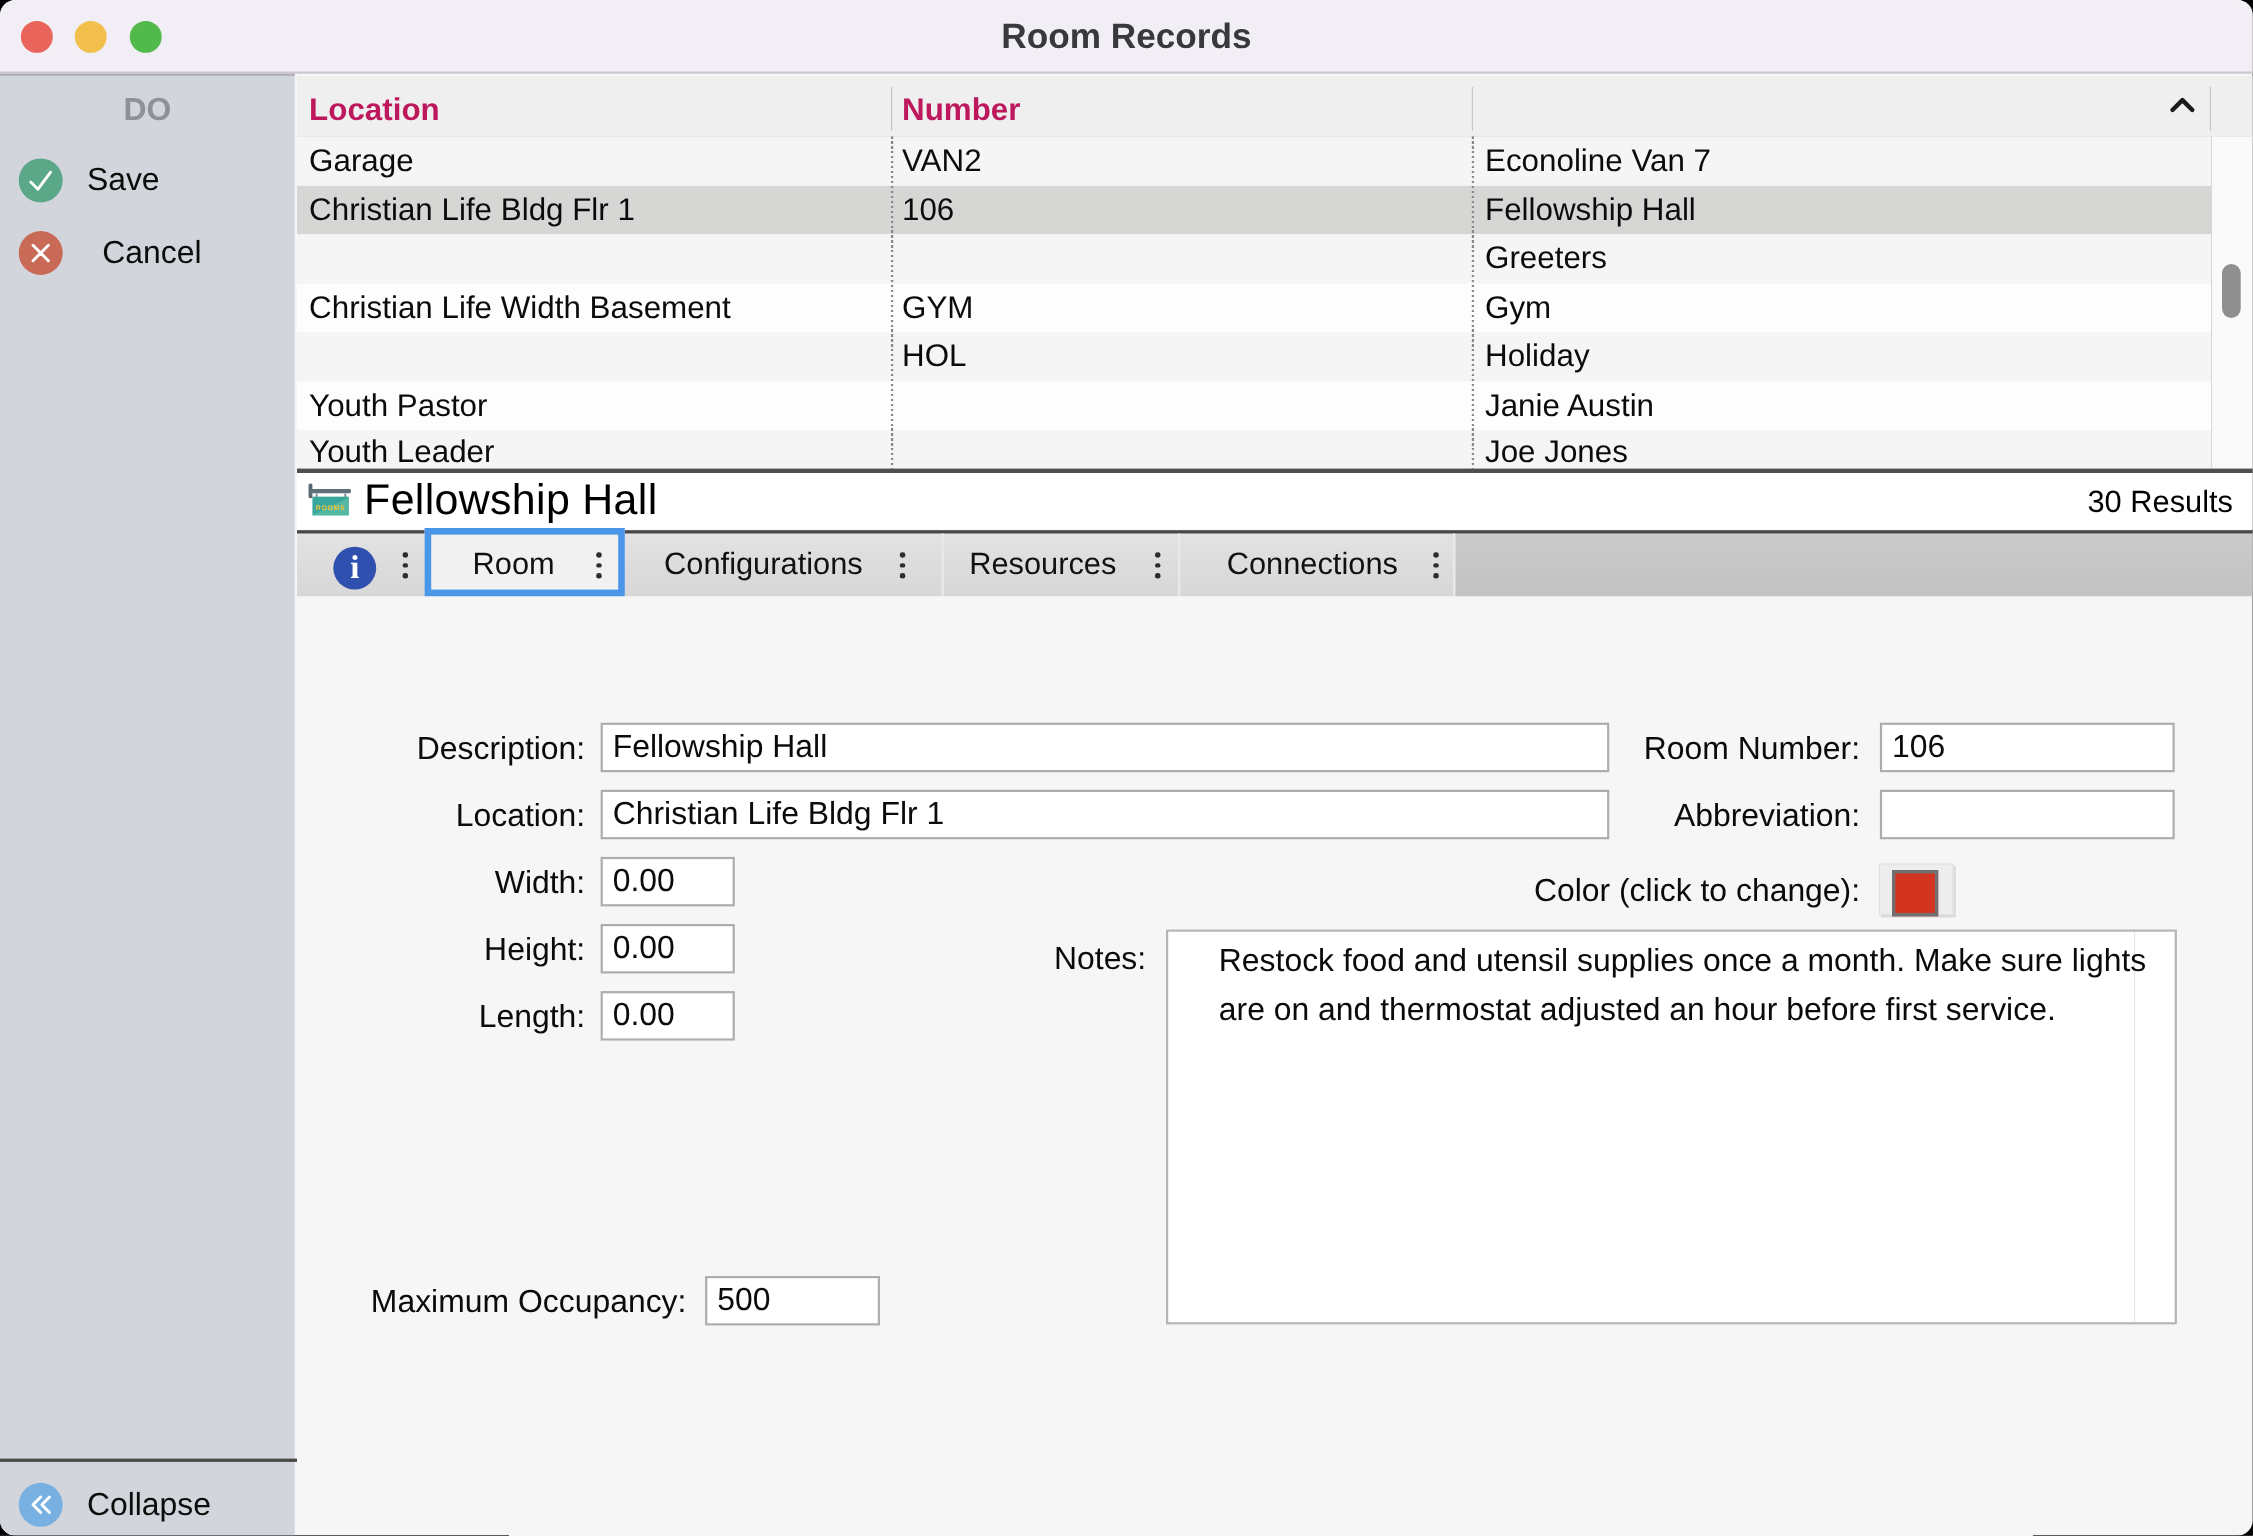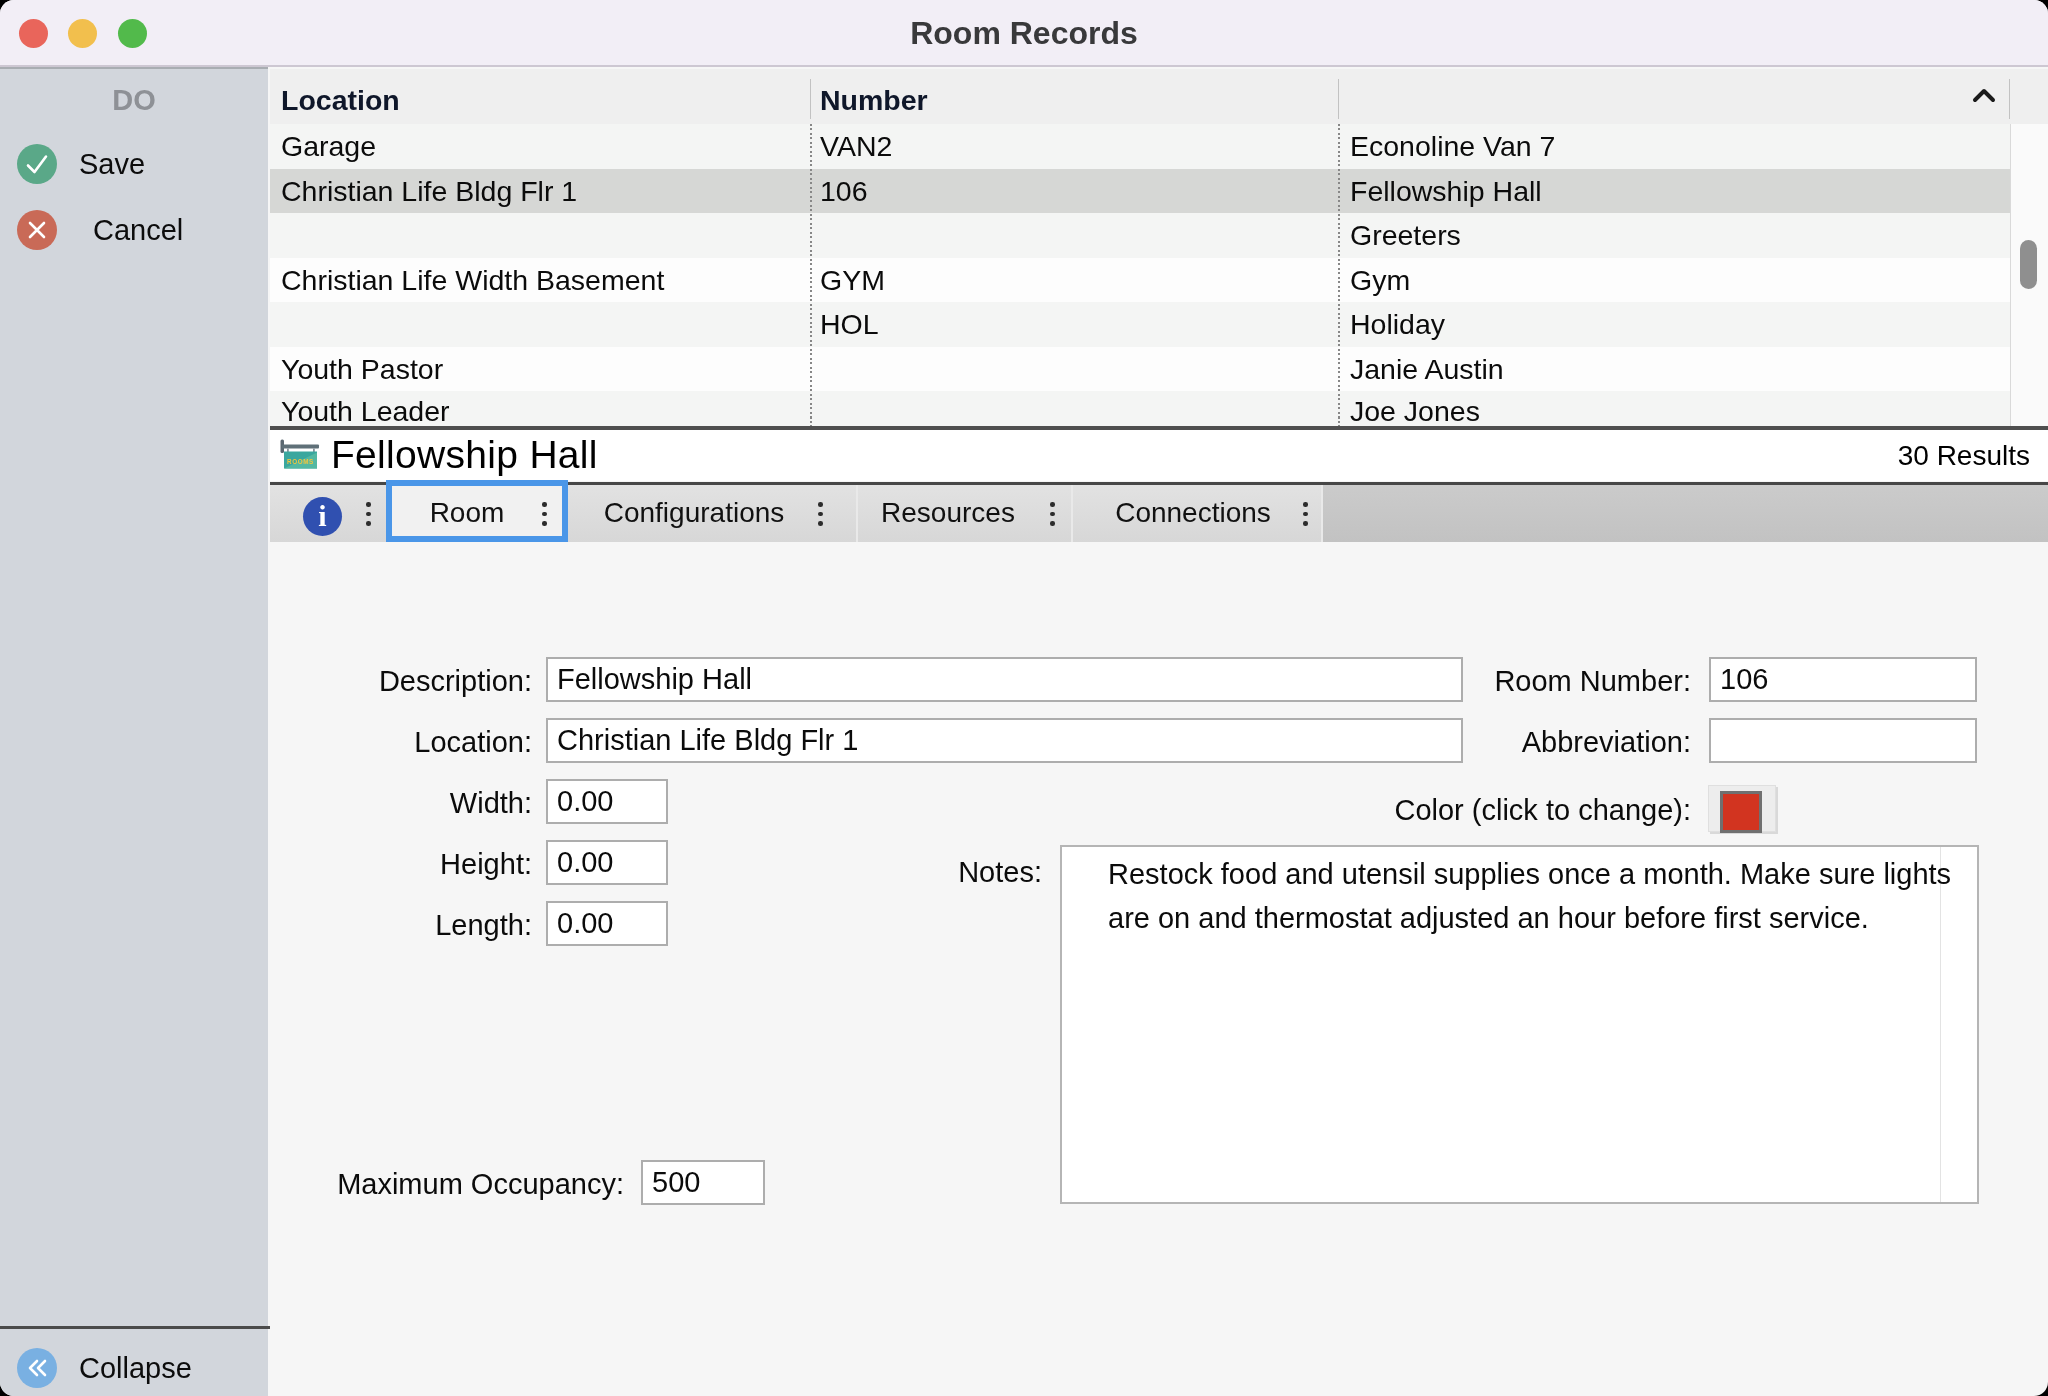--- a/index.html
+++ b/index.html
@@ -11,21 +11,21 @@
   #titlebar{left:0;top:0;width:2048px;height:67px;background:#f2eef6;border-bottom:2px solid #cdc7d2;}
   .light{position:absolute;top:19px;width:29px;height:29px;border-radius:50%;}
   #title{left:0;top:0;width:2048px;height:66px;text-align:center;line-height:66px;
          font-size:32px;font-weight:bold;color:#39393b;}
   
   #sidebar{left:0;top:69px;width:268px;height:1327px;background:#d2d6dc;}
   .sbtxt{position:absolute;font-size:29px;color:#0c0c0c;}
   .sbcirc{position:absolute;left:17px;width:40px;height:40px;border-radius:50%;}
   
   #thead{left:270px;top:69px;width:1778px;height:56px;background:#efefef;border-bottom:1px solid #bdbdbd;}
-  .hlabel{position:absolute;top:69px;height:55px;line-height:62px;font-weight:bold;font-size:28.5px;color:#0f172a;}
+  .hlabel{position:absolute;top:69px;height:55px;line-height:62px;font-weight:bold;font-size:28.5px;color:#be185d;}
   .hsep{position:absolute;top:79px;height:40px;width:1px;background:#c2c2c2;}
   .row{position:absolute;left:270px;width:1740px;height:44px;line-height:44px;font-size:30px;color:#0b0b0b;}
   .dotv{position:absolute;width:2px;background-image:repeating-linear-gradient(to bottom,#878787 0 2px,transparent 2px 4.5px);}
   .cell{position:absolute;top:0;height:44px;line-height:44px;white-space:nowrap;font-size:28.5px;color:#0b0b0b;}
   #tbot{left:270px;top:426px;width:1778px;height:4px;background:#4f4f4f;}
   
   #status{left:270px;top:430px;width:1778px;height:51px;background:#fff;}
   
   #tabline{left:270px;top:482px;width:1778px;height:3px;background:#474747;}
   #tabbar{left:270px;top:485px;width:1053px;height:57px;background:linear-gradient(#e2e2e2,#d7d7d7);}
@@ -172,21 +172,21 @@
   <div class="input" style="left:546px;top:657px;width:917px;height:45px;">Fellowship Hall</div>
   <div class="flabel" style="left:300px;width:232px;top:718px;height:45px;line-height:45px;">Location:</div>
   <div class="input" style="left:546px;top:718px;width:917px;height:45px;">Christian Life Bldg Flr 1</div>
   <div class="flabel" style="left:300px;width:232px;top:779px;height:45px;line-height:45px;">Width:</div>
   <div class="input" style="left:546px;top:779px;width:122px;height:45px;">0.00</div>
   <div class="flabel" style="left:300px;width:232px;top:840px;height:45px;line-height:45px;">Height:</div>
   <div class="input" style="left:546px;top:840px;width:122px;height:45px;">0.00</div>
   <div class="flabel" style="left:300px;width:232px;top:901px;height:45px;line-height:45px;">Length:</div>
   <div class="input" style="left:546px;top:901px;width:122px;height:45px;">0.00</div>
   <div class="flabel" style="left:300px;width:324px;top:1160px;height:45px;line-height:45px;">Maximum Occupancy:</div>
-  <div class="input" style="left:641px;top:1160px;width:124px;height:45px;">500</div>
+  <div class="input" style="left:641px;top:1160px;width:159px;height:45px;">500</div>
 
   <div class="flabel" style="left:1400px;width:291px;top:657px;height:45px;line-height:45px;">Room Number:</div>
   <div class="input" style="left:1709px;top:657px;width:268px;height:45px;">106</div>
   <div class="flabel" style="left:1400px;width:291px;top:718px;height:45px;line-height:45px;">Abbreviation:</div>
   <div class="input" style="left:1709px;top:718px;width:268px;height:45px;"></div>
   <div class="flabel" style="left:1300px;width:391px;top:786px;height:45px;line-height:45px;">Color (click to change):</div>
   <div class="abs" style="left:1708px;top:785px;width:68px;height:47px;background:#ededed;border:1px solid #dfdfdf;box-shadow:2px 2px 0 #d9d9d9;"></div>
   <div class="abs" style="left:1720px;top:791px;width:42px;height:42px;background:#d23420;border:3px solid #707070;"></div>
 
   <div class="flabel" style="left:800px;width:242px;top:849px;height:43px;line-height:43px;">Notes:</div>

